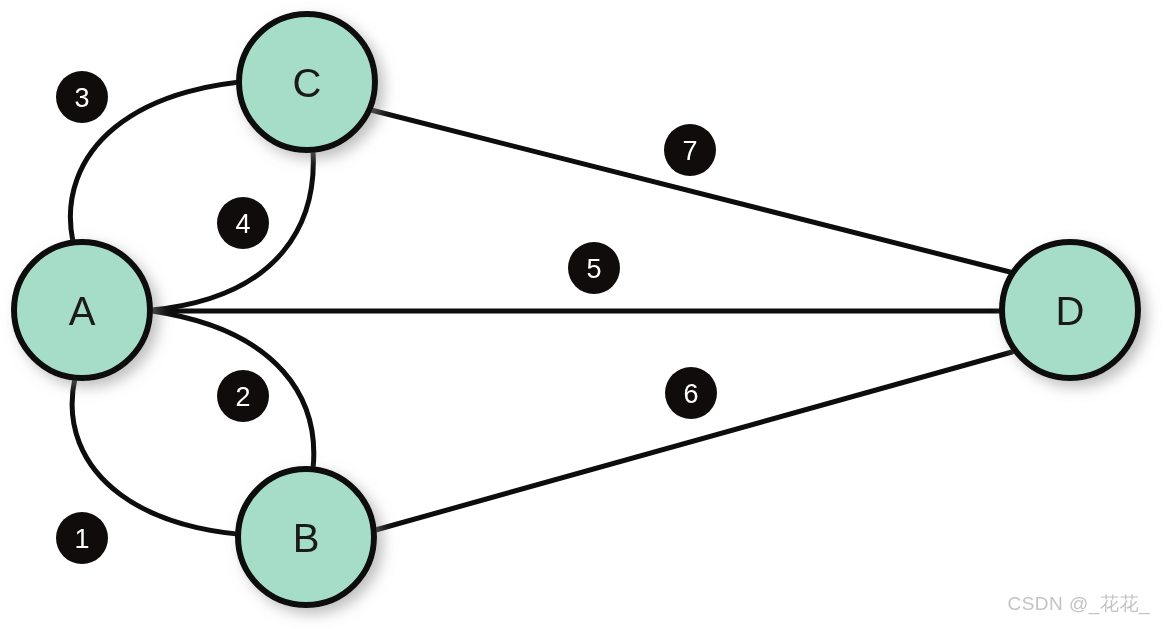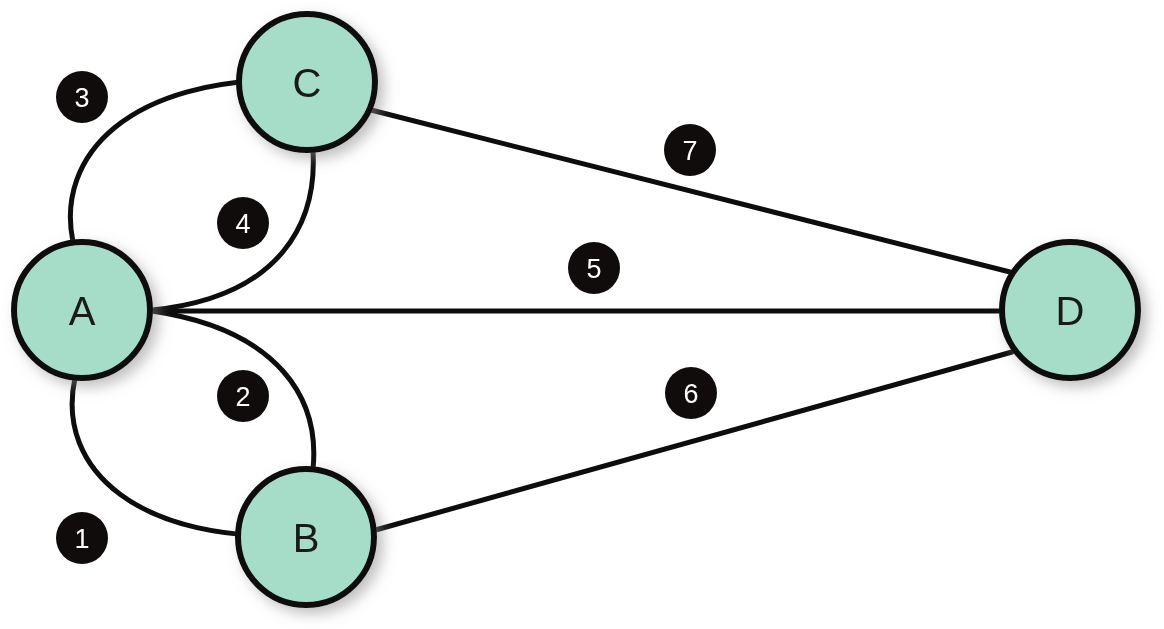--- a/index.html
+++ b/index.html
@@ -128,14 +128,15 @@
           <circle cx="691" cy="393" r="26" class="weight-circle" fill="#100c0c"></circle>
           <text x="691" y="394" class="weight-text" fill="#ffffff">6</text>
         </g>
         <g>
           <circle cx="690" cy="150" r="26" class="weight-circle" fill="#100c0c"></circle>
           <text x="690" y="151" class="weight-text" fill="#ffffff">7</text>
         </g>
       </g>
   </svg>
 
+  <div class="watermark">CSDN @_花花_</div>
 
 </div>
 
 </body></html>

